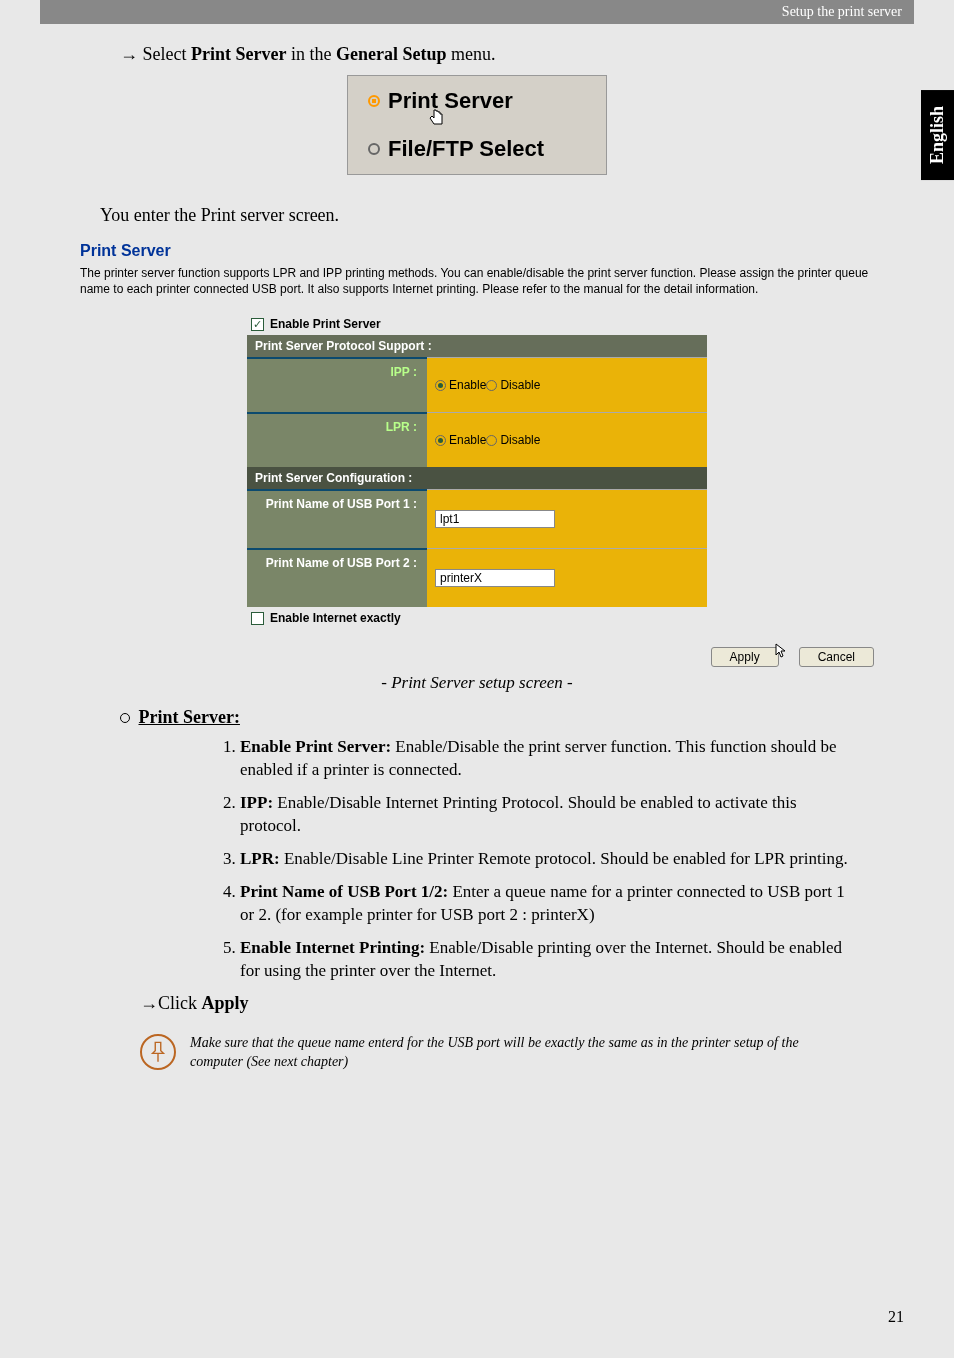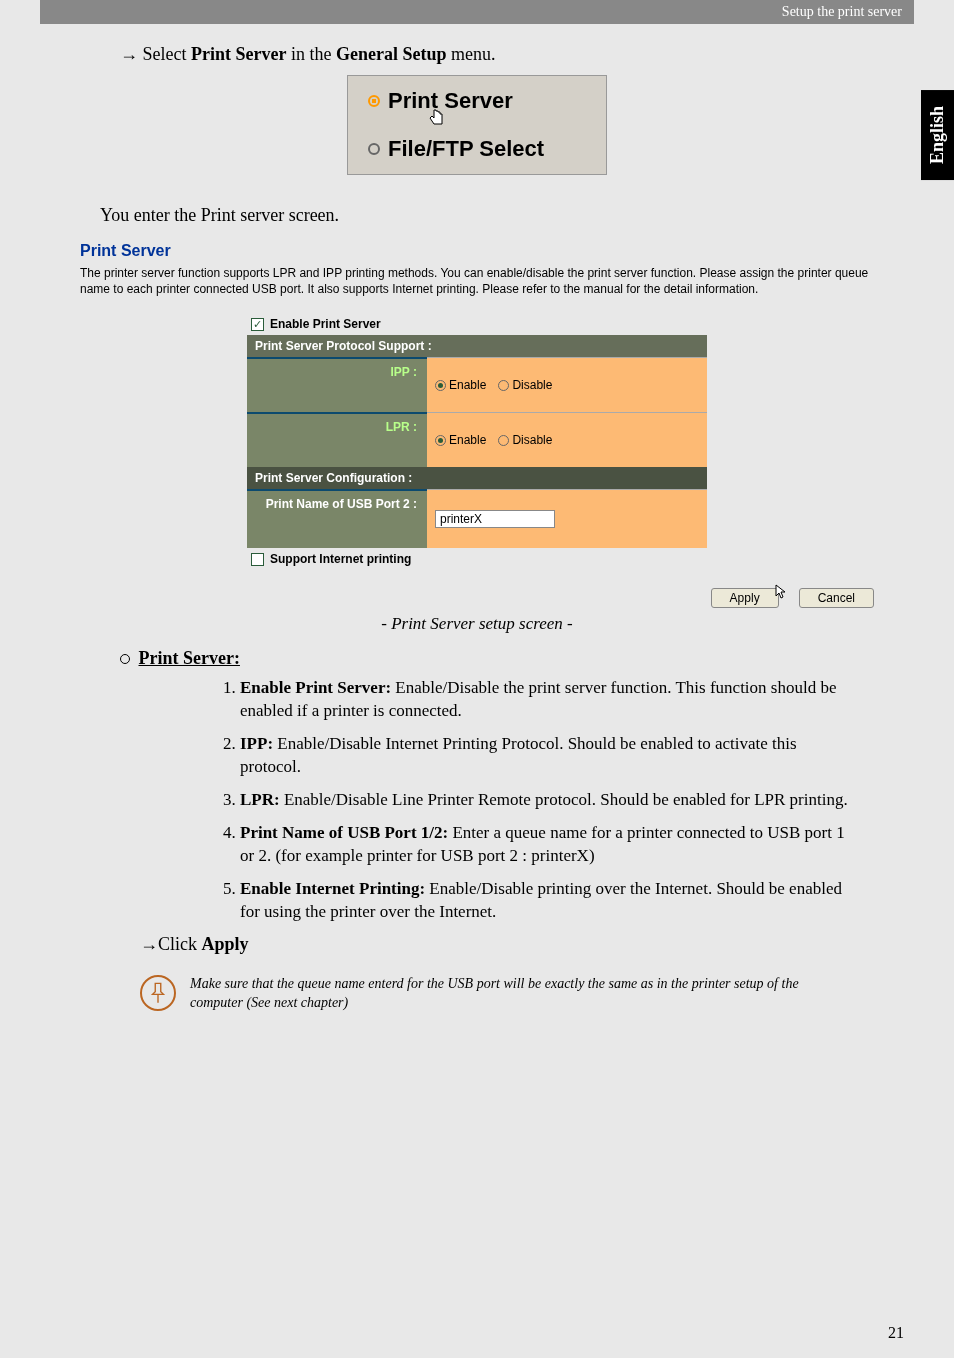--- a/index.html
+++ b/index.html
@@ -66,22 +66,22 @@
     }
     .section-head { background: #666e5a; color: #fff; padding: 4px 8px; font-weight: bold; }
     .section-head.dark { background:#4a5242; }
     .row { display:flex; }
     .row .label {
       background: #7a8668; color: #fff; padding: 6px 10px;
       width: 180px; text-align: right; font-weight: bold; border-top:2px solid #0c4a6e;
     }
     .row .label.green { color:#b8ff8a; }
     .row .field {
-      background: #fdba74; padding: 20px 8px; flex:1; border-top:1px solid #aaa;
-      display:flex; align-items:center; gap:12px;
+      background: #eab308; padding: 20px 8px; flex:1; border-top:1px solid #aaa;
+      display:flex; align-items:center; 
     }
     .row .field input[type=text] {
       border: 1px solid #888; padding: 1px 4px; width: 120px; font-size:12px; height:18px;
     }
     .radio-small { display:flex; align-items:center; gap:3px; }
     .radio-small .rs { width:11px; height:11px; border:1px solid #666; border-radius:50%; display:inline-flex; align-items:center; justify-content:center;}
     .radio-small.selected .rs::after { content:''; width:5px; height:5px; background:#2a5c3a; border-radius:50%; }
     .btn-row { text-align: right; margin-top: 14px; }
     .win-btn {
       background: #ece9d8; border: 1px solid #888; border-radius:3px;
@@ -94,21 +94,21 @@
     ol.numbered { margin-left: 160px; margin-right: 20px; }
     ol.numbered li { margin-bottom: 10px; font-size: 17px; line-height:1.35;}
     .click-apply { margin-left: 60px; font-size:18px; margin-top:10px;}
     .note-box { display:flex; align-items:flex-start; margin:20px 40px 0 60px; gap:14px;}
     .note-icon {
       width:36px; height:36px; border-radius:50%; border:2px solid #bb6622;
       display:flex; align-items:center; justify-content:center; flex-shrink:0;
     }
     .note-icon svg { width:18px; height:22px; }
     .note-text { font-style: italic; font-size:14px; line-height:1.35;}
-    .page-num { position:absolute; bottom:16px; right:50px; font-size:16px;}
+    .page-num { position:absolute; bottom:32px; right:50px; font-size:16px;}
     .cursor-arrow { display:inline-block; margin-left:-4px;}
     b { font-weight: bold; }
   </style>
 </head>
 <body>
 
 <div class="page-bg">
   <div class="header-bar">Setup the print server</div>
   <div class="side-tab">English</div>
 
@@ -167,28 +167,34 @@
                 <span>Enable</span>
               </span>
             <span class="radio-small">
                 <span class="rs"></span>
                 <span>Disable</span>
               </span>
           </div>
         </div>
         <div class="section-head dark">Print Server Configuration :</div>
         <div class="row">
+          <div class="label">Print Name of USB Port 1 :</div>
+          <div class="field">
+              <input type="text" value="lpt1" style="">
+            </div>
+        </div>
+        <div class="row">
           <div class="label">Print Name of USB Port 2 :</div>
           <div class="field">
               <input type="text" value="printerX" style="">
             </div>
         </div>
         <div class="chk-row">
           <span class="chk-box"></span>
-          <b>Support Internet printing</b>
+          <b>Enable Internet exactly</b>
         </div>
       </div>
       <div class="btn-row">
         <span class="win-btn">Apply</span><span class="cursor-arrow"><svg width="14" height="18">
               <path d="M1 1 L1 12 L4 9 L6 14 L8 13 L6 8 L10 8 Z" fill="#fff" stroke="#000"></path>
             </svg></span>
         <span class="win-btn">Cancel</span>
       </div>
     </div>
 

